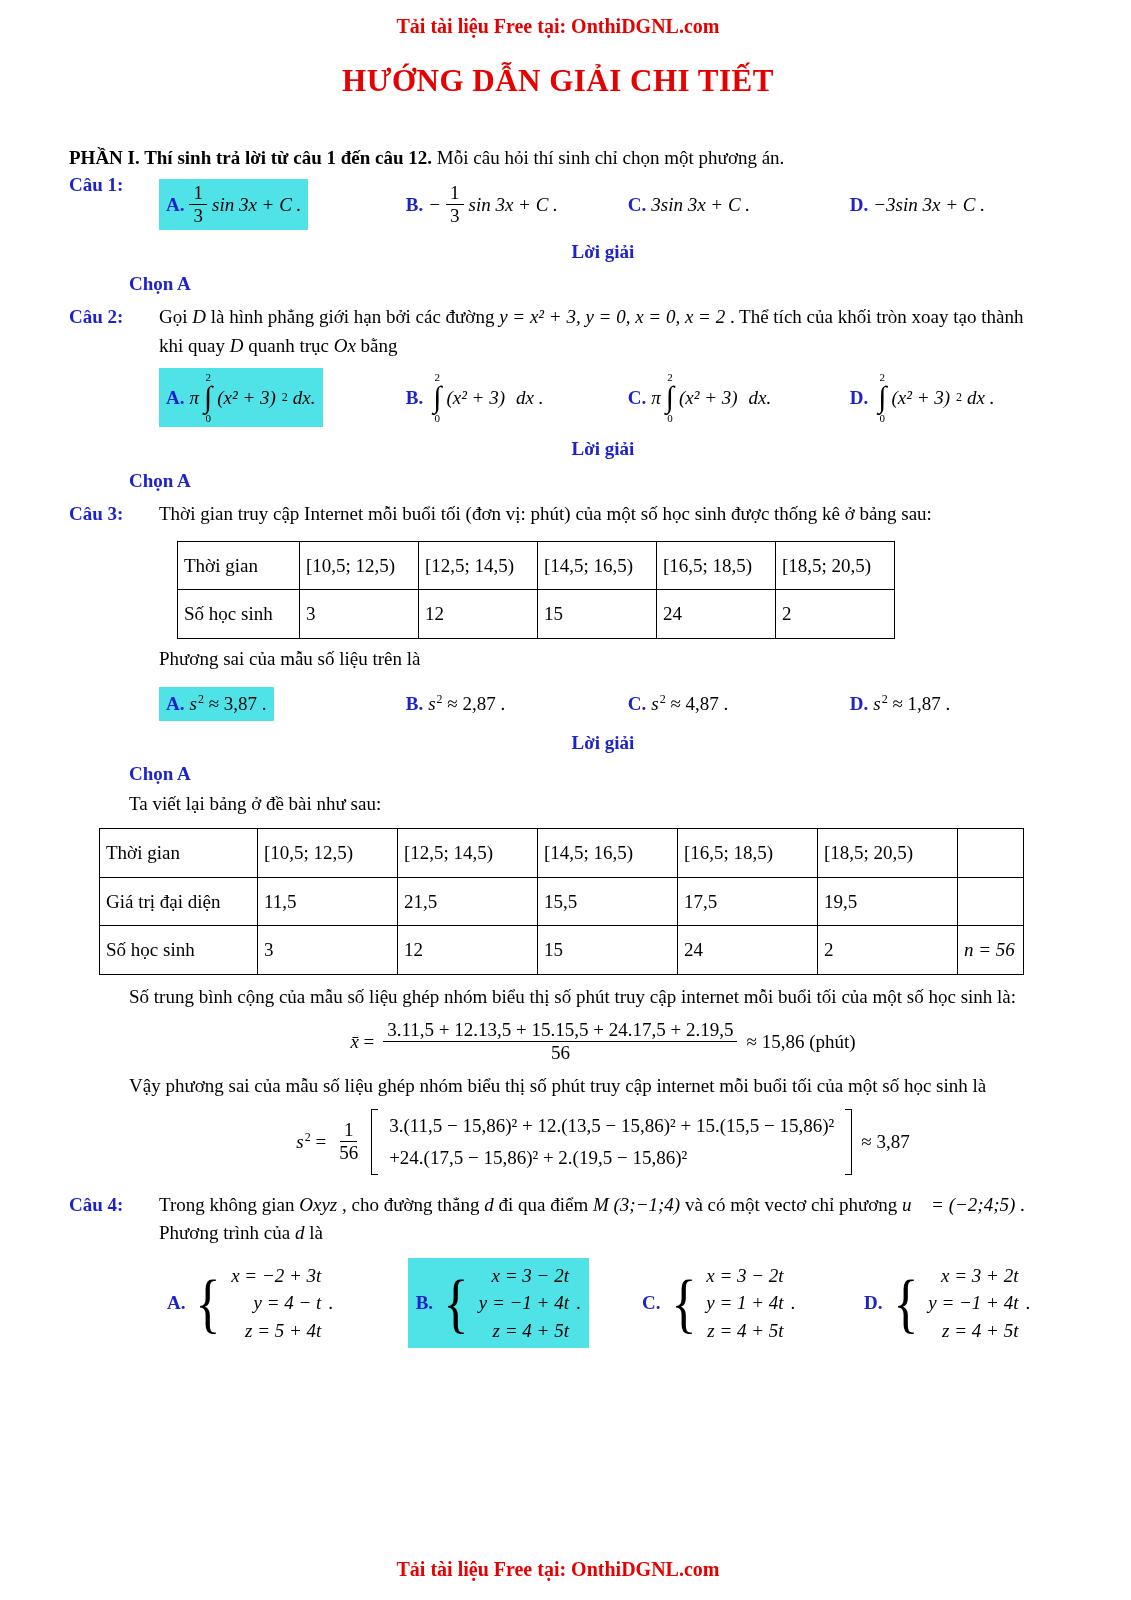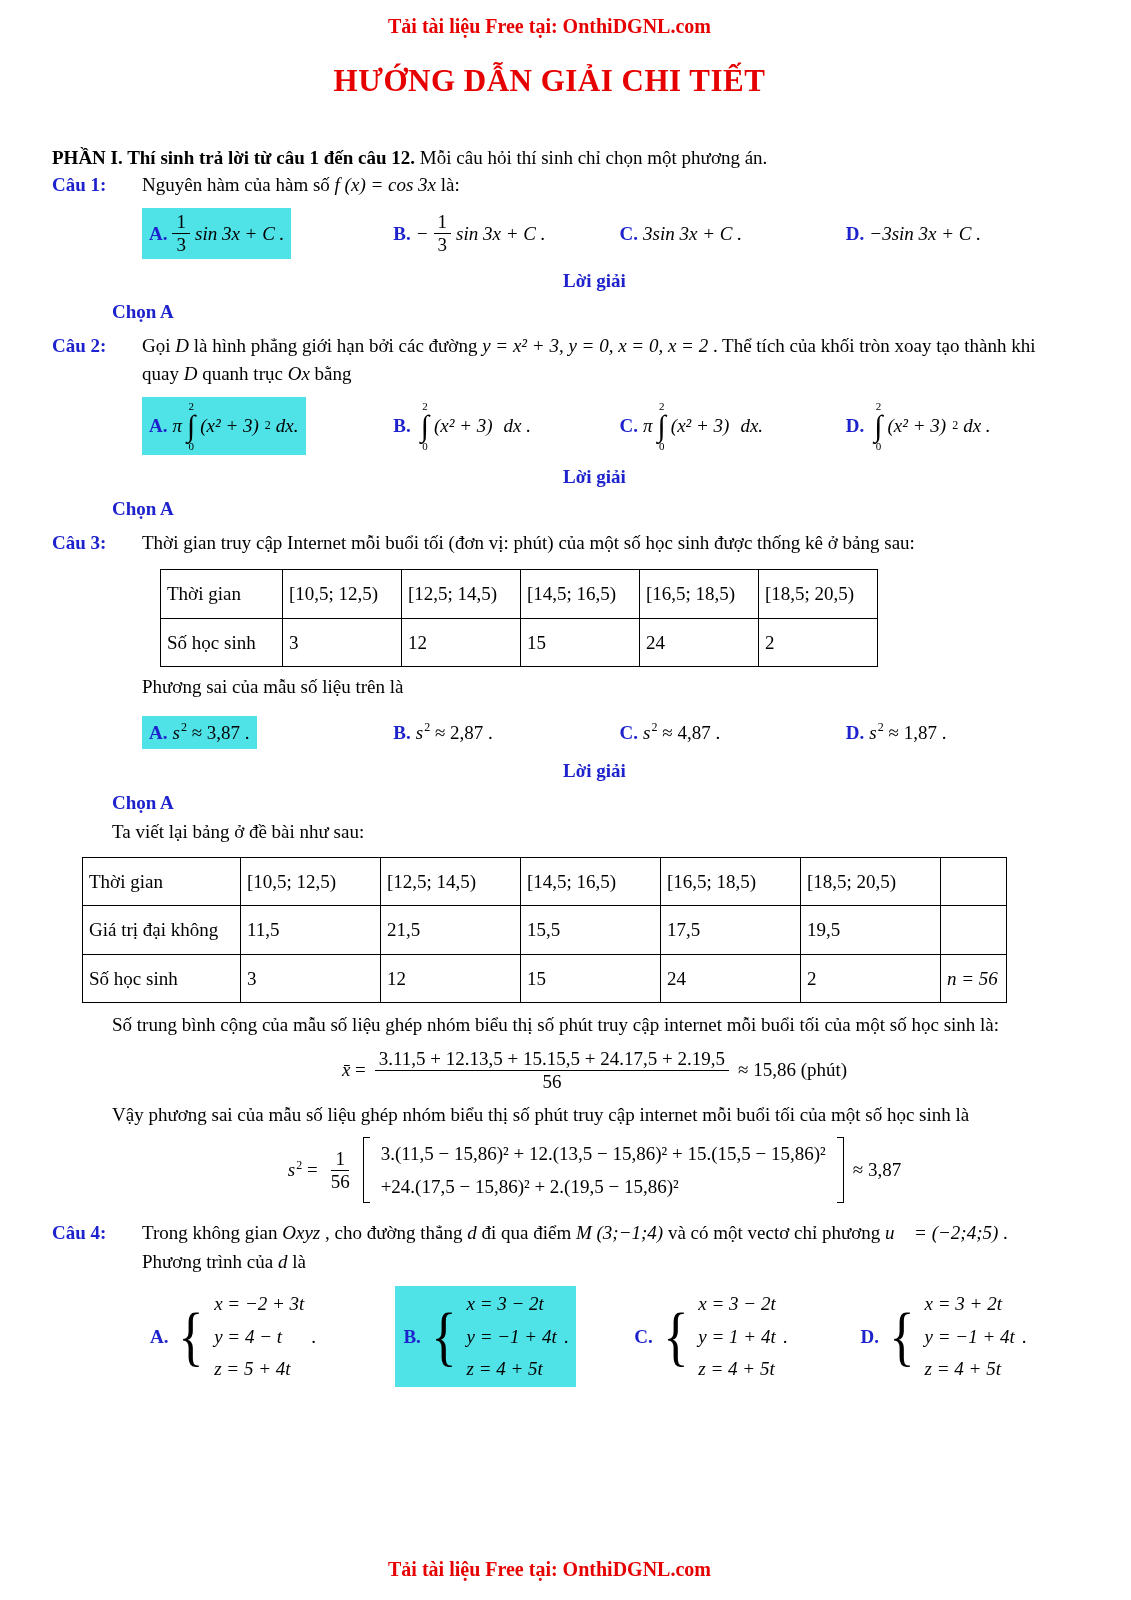--- a/index.html
+++ b/index.html
@@ -1,20 +1,20 @@
 <!DOCTYPE html>
 <html lang="vi" style="--red: #e60000; --blue: #1d22cc; --hl: #4fe3e8;"><head>
 <meta charset="utf-8">
 <style>
   :root { --red:#e60000; --blue:#1d22cc; --hl:#4fe3e8; }
   * { margin:0; padding:0; box-sizing:border-box; }
   html,body { background:#ffffff; }
   body { width:1131px; height:1600px; color:#000; overflow:hidden;
          font-family:"Liberation Serif","DejaVu Serif",serif; font-size:19px; line-height:1.45; }
-  .page { width:100%; height:100%; display:flex; flex-direction:column; padding:12px 84px 16px 52px; }
+  .page { width:100%; height:100%; display:flex; flex-direction:column; padding:12px 84px 16px 69px; }
 
   .banner { text-align:center; color:var(--red); font-weight:bold; font-size:20px; }
   .doc-title { text-align:center; color:var(--red); font-weight:bold; font-size:31px; margin-top:18px; letter-spacing:.5px; }
   .part-line { margin-top:40px; }
   .part-line b { font-weight:bold;margin-top:13px; }
 
   .q { display:flex; align-items:flex-start; }
   .q-label { flex:0 0 90px; color:var(--blue); font-weight:bold; }
   .q-body { flex:1; min-width:0; }
   .m { font-style:italic; }
@@ -52,39 +52,38 @@
 
   .formula { display:flex; justify-content:center; align-items:center; gap:9px; margin:8px 0; }
   .brk { align-self:stretch; width:7px; }
   .brk-l { border-left:1.7px solid #000; border-top:1.7px solid #000; border-bottom:1.7px solid #000; }
   .brk-r { border-right:1.7px solid #000; border-top:1.7px solid #000; border-bottom:1.7px solid #000; }
   .vlines { display:flex; flex-direction:column; gap:5px; text-align:left; padding:3px 2px; }
 
   .q4opts { display:grid; grid-template-columns:1.12fr 1.02fr 1fr .86fr; align-items:center; margin-top:10px; }
   .q4opts .opt-inner { gap:7px; padding:4px 8px; }
   .brace { display:inline-block; font-size:66px; line-height:.8; transform:scaleX(.8); font-weight:400; }
-  .sys { display:flex; flex-direction:column; gap:5px; font-style:italic; }
+  .sys { display:flex; flex-direction:column; font-style:italic;align-items:flex-end; }
 
   .footer { margin-top:auto; text-align:center; color:var(--red); font-weight:bold; font-size:20px; }
 </style>
 </head>
 <body>
 
 <div class="page">
 
   <div class="banner"><span>Tải tài liệu Free tại: OnthiDGNL.com</span></div>
 
   <h1 class="doc-title">HƯỚNG DẪN GIẢI CHI TIẾT</h1>
 
   <p class="part-line"><b>PHẦN I. Thí sinh trả lời từ câu 1 đến câu 12. </b><span>Mỗi câu hỏi thí sinh chỉ chọn một phương án.</span></p>
 
   <div class="q" style="">
     <div class="q-label">Câu 1:</div>
     <div class="q-body">
-      <p class="q-text"><span>Nguyên hàm của hàm số </span><span class="m">f (x) = cos 3x</span><span> là:</span></p>
       <div class="opts">
         <div class="opt">
           <span class="opt-inner hl">
               <span class="opt-label">A.</span>
               <span class="frac">
                 <span class="fn">1</span>
                 <span class="fd">3</span>
               </span>
               <span class="m">sin 3x + C .</span>
             </span>
@@ -250,21 +249,21 @@
             <tr>
           <td>Thời gian</td>
           <td>[10,5; 12,5)</td>
           <td>[12,5; 14,5)</td>
           <td>[14,5; 16,5)</td>
           <td>[16,5; 18,5)</td>
           <td>[18,5; 20,5)</td>
           <td></td>
         </tr>
         <tr>
-          <td>Giá trị đại không</td>
+          <td>Giá trị đại diện</td>
           <td>11,5</td>
           <td>21,5</td>
           <td>15,5</td>
           <td>17,5</td>
           <td>19,5</td>
           <td></td>
         </tr>
         <tr>
           <td>Số học sinh</td>
           <td>3</td>

